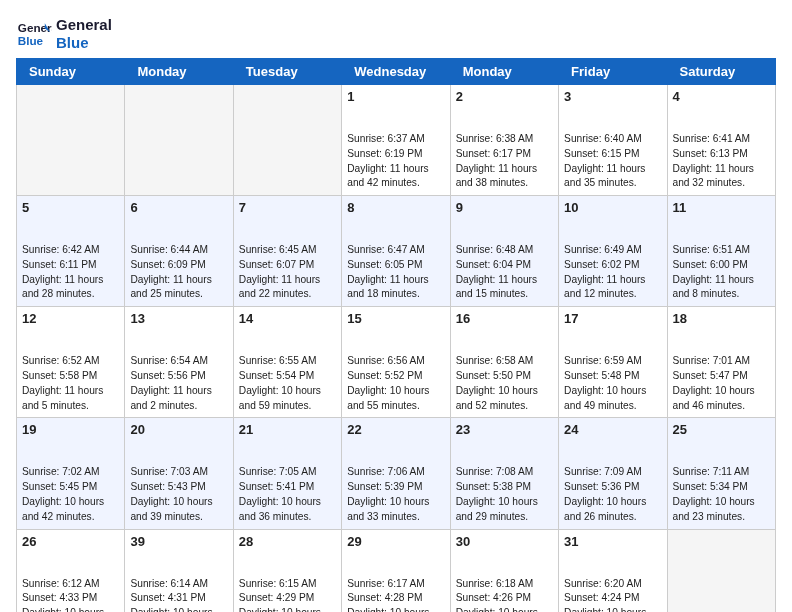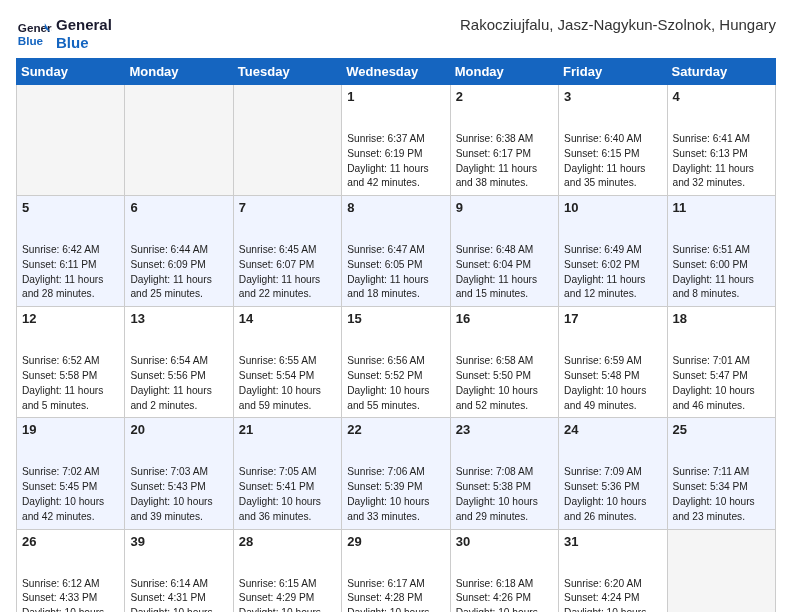--- a/index.html
+++ b/index.html
@@ -41,21 +41,21 @@
     table {
       width: 100%;
       border-collapse: collapse;
       table-layout: fixed;
     }
     th {
       background: #1565c0;
       color: #fff;
       font-size: 13px;
       font-weight: bold;
-      padding: 5px 4px;
+      padding: 5px 12px;
       text-align: left;
       border: 1px solid #1565c0;
     }
     td {
       border: 1px solid #ccc;
       vertical-align: top;
       padding: 4px 5px;
       font-size: 10.5px;
       color: #222;
       height: 90px;
@@ -89,21 +89,20 @@
       <text x="2" y="18" font-size="13" font-weight="bold" fill="#1a1a2e" font-family="Arial">General</text>
       <text x="2" y="32" font-size="13" font-weight="bold" fill="#1565c0" font-family="Arial">Blue</text>
       <polygon points="32,8 38,18 32,14" fill="#1565c0"></polygon>
     </svg>
     <div style="display:flex;flex-direction:column;line-height:1.2">
       <span style="font-size:15px;font-weight:bold;color:#1a1a2e;">General</span>
       <span style="font-size:15px;font-weight:bold;color:#1565c0;">Blue</span>
     </div>
   </div>
   <div class="title-block">
-    <div class="location-title">Rakocziujfalu, Jasz-Nagykun-Szolnok, Hungary</div>
   </div>
 </div>
 
 <table>
   <thead>
     <tr id="header-row">
         <th>Sunday</th>
         <th>Monday</th>
         <th>Tuesday</th>
         <th>Wednesday</th>

